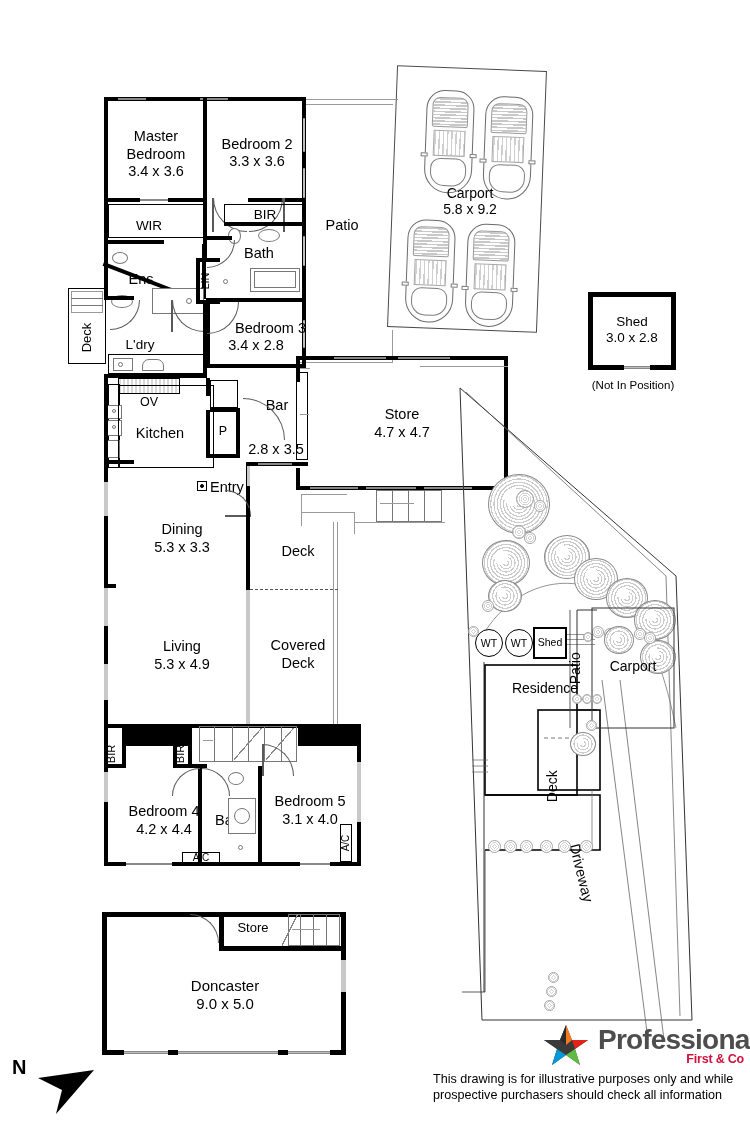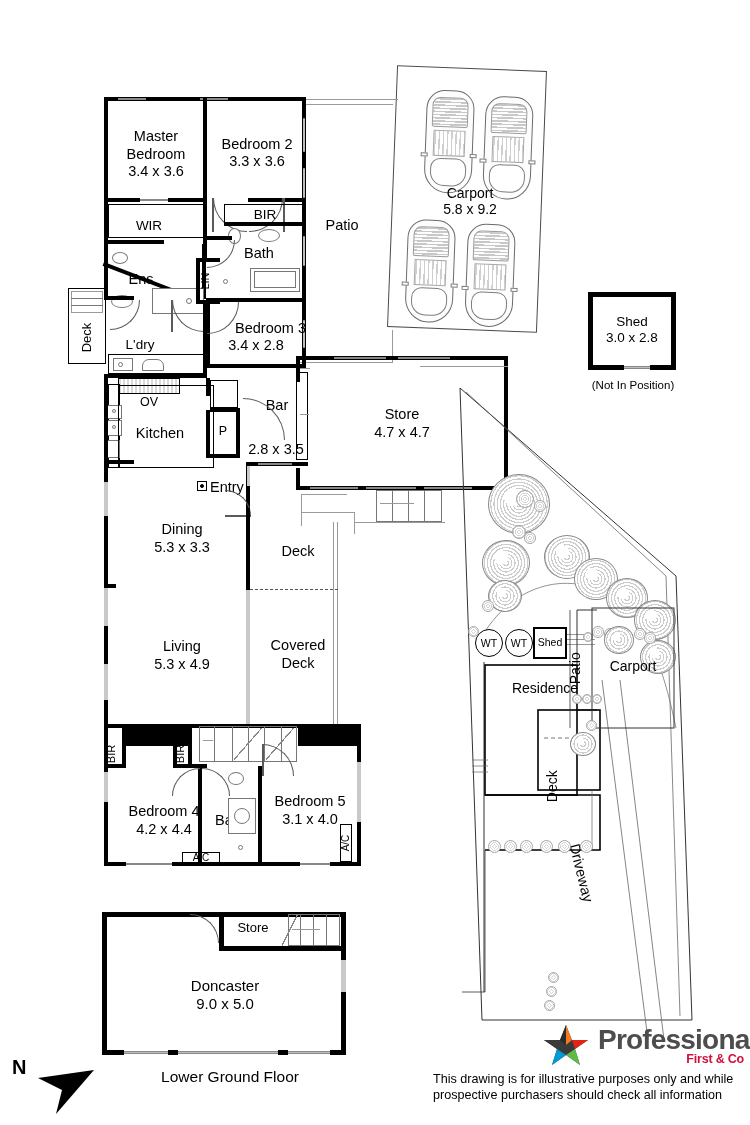--- a/index.html
+++ b/index.html
@@ -446,21 +446,20 @@
     <div class="vstep" style="left:300px; top:914px; height:32px;"></div>
     <div class="vstep" style="left:313px; top:914px; height:32px;"></div>
     <div class="vstep" style="left:326px; top:914px; height:32px;"></div>
     <div class="hair" style="left:292px; top:929px; width:28px; height:0; border-width:1px 0 0 0;"></div>
     <div class="hair" style="left:282px; top:914px; width:16px; height:32px; border:none;
                              background:linear-gradient(to bottom right, transparent 47%, #888 47%, #888 52%, transparent 52%);"></div>
 
     <div class="lbl big" style="left:160px; top:978px; width:130px; font-size:15px;">Doncaster</div>
     <div class="lbl big" style="left:160px; top:996px; width:130px; font-size:15px;">9.0 x 5.0</div>
   </div>
-  <div id="floor-label-lower">Lower Ground Floor</div>
 
   <div id="siteplan">
 
     <svg width="248" height="660" style="position:absolute; left:0; top:0;">
       <polyline points="8,8 224,196 240,640 30,640 8,8" fill="none" stroke="#333" stroke-width="1"></polyline>
       <polyline points="14,12 214,196 228,636" fill="none" stroke="#555" stroke-width="0.7"></polyline>
 
       <path d="M34,250 C70,196 132,190 172,226 C200,252 214,300 224,348" fill="none" stroke="#777" stroke-width="0.8"></path>
 
       <path d="M150,300 L196,660" fill="none" stroke="#666" stroke-width="0.8"></path>

